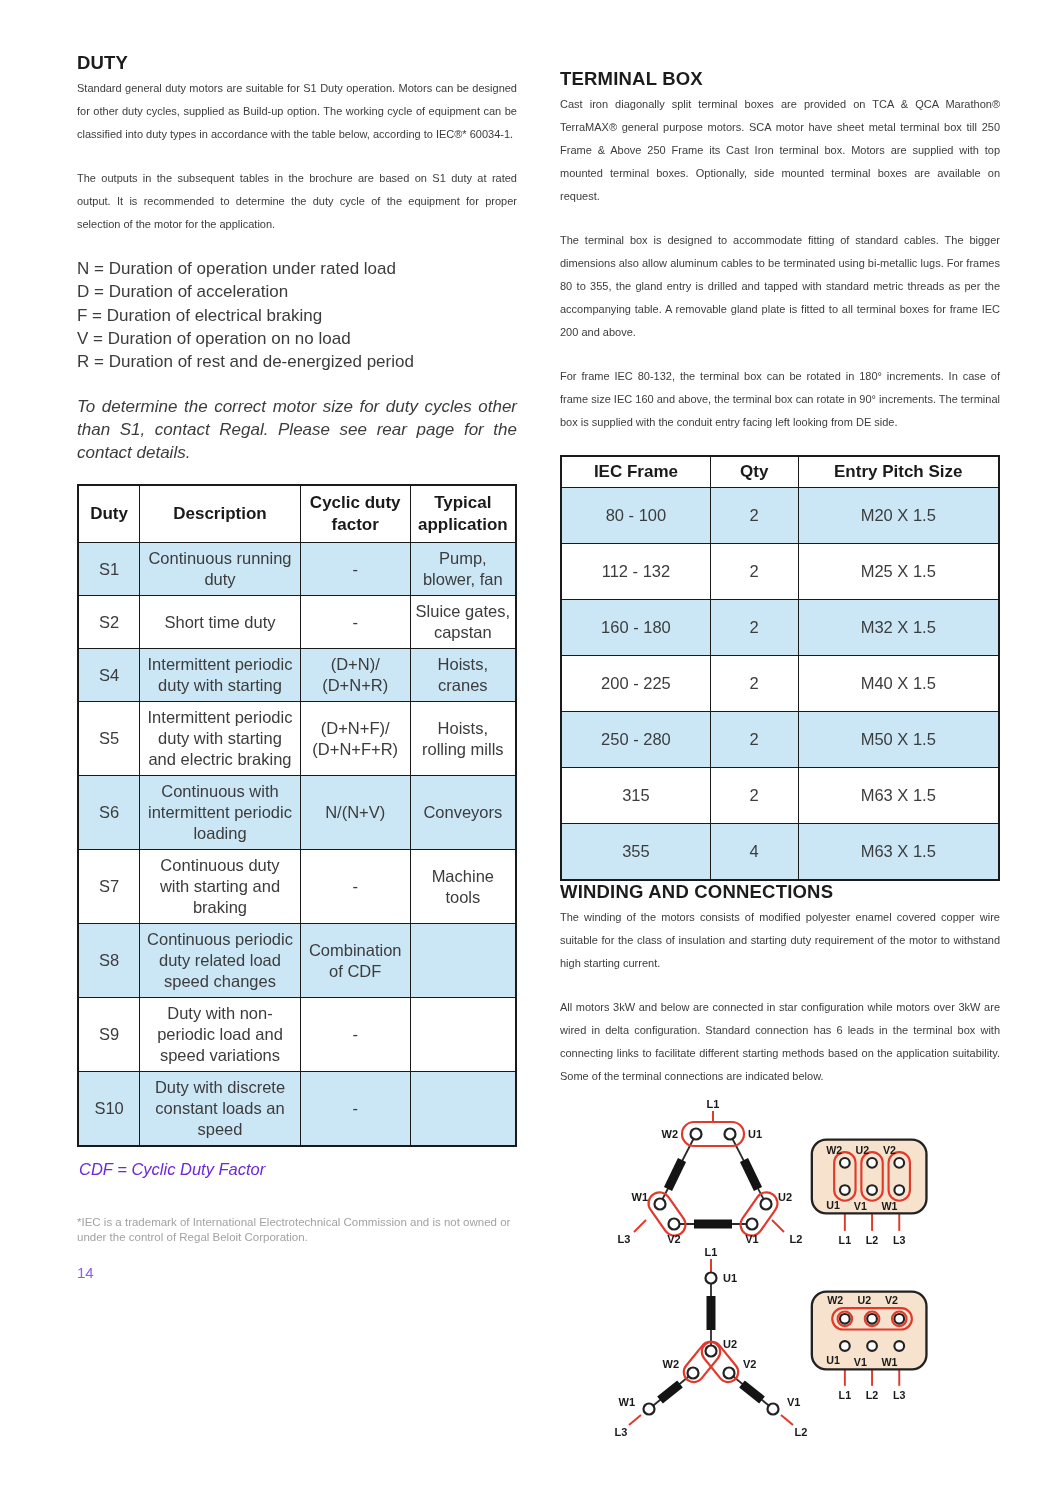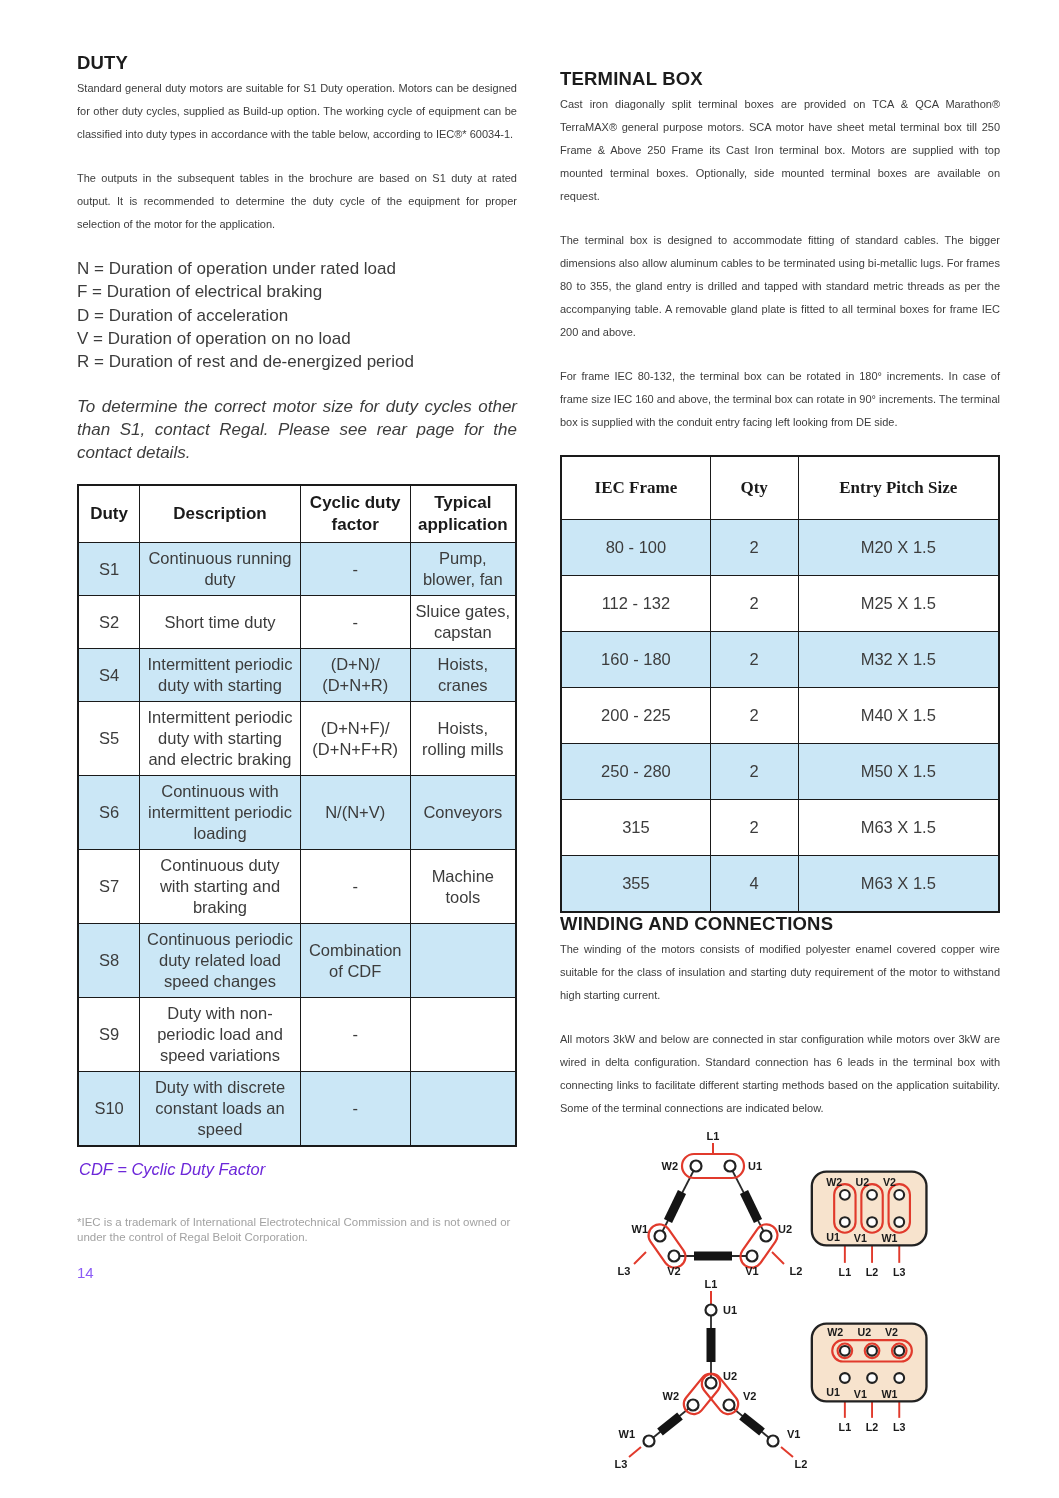--- a/index.html
+++ b/index.html
@@ -24,21 +24,21 @@
 p.note-italic{font-size:17px;line-height:23px;font-style:italic;text-align:justify;margin:0 0 20px 0;}
 
 table.data-table{border-collapse:collapse;width:100%;border:2px solid #1a1a1a;}
 table.data-table th, table.data-table td{
   border:1.5px solid #1a1a1a;text-align:center;vertical-align:middle;
   font-size:16.5px;line-height:21px;padding:5px 4px;color:#3c3c3c;
 }
 table.data-table th{font-weight:bold;color:#1a1a1a;background:#ffffff;font-size:17px;line-height:22px;padding:6px 4px;}
 table.data-table tbody tr:nth-child(odd) td{background:var(--row-blue);}
 table.iec-table td{padding:17px 4px;text-align:center;}
-table.iec-table th{padding:20px 4px;font-family:Liberation Serif, serif;}
+table.iec-table th{padding:4px 4px;}
 
 .cdf-note{font-size:16.5px;font-style:italic;color:#6d28d9;margin:13px 0 0 2px;}
 .footnote{font-size:11.5px;line-height:14.5px;color:#a2a2a2;margin:36px 0 0 0;width:436px;}
 .page-number{font-size:15px;color:#8b5cf6;margin:20px 0 0 0;}
 
 .winding-head{margin-top:30px;}
 .diagrams{position:relative;height:350px;margin-top:10px;}
 .svgabs{position:absolute;}
 svg text{font-family:"Liberation Sans",sans-serif;font-size:11px;font-weight:bold;fill:#1a1a1a;}
 .term{fill:#ffffff;stroke:#222222;stroke-width:2.2;}
@@ -50,22 +50,22 @@
 </style>
 </head>
 <body>
 
 <div class="col col-left">
   <h2 class="section">DUTY</h2>
   <p class="body">Standard general duty motors are suitable for S1 Duty operation. Motors can be designed for other duty cycles, supplied as Build-up option. The working cycle of equipment can be classified into duty types in accordance with the table below, according to IEC®* 60034-1.</p>
   <p class="body">The outputs in the subsequent tables in the brochure are based on S1 duty at rated output. It is recommended to determine the duty cycle of the equipment for proper selection of the motor for the application.</p>
   <div class="defs">
     <div>N = Duration of operation under rated load</div>
+    <div>D = Duration of acceleration</div>
     <div>F = Duration of electrical braking</div>
-    <div>D = Duration of acceleration</div>
     <div>V = Duration of operation on no load</div>
     <div>R = Duration of rest and de-energized period</div>
   </div>
   <p class="note-italic">To determine the correct motor size for duty cycles other than S1, contact Regal. Please see rear page for the contact details.</p>
 
   <table class="data-table duty-table">
     <colgroup>
         <col style="width:62px">
         <col style="width:162px">
         <col style="width:110px">

